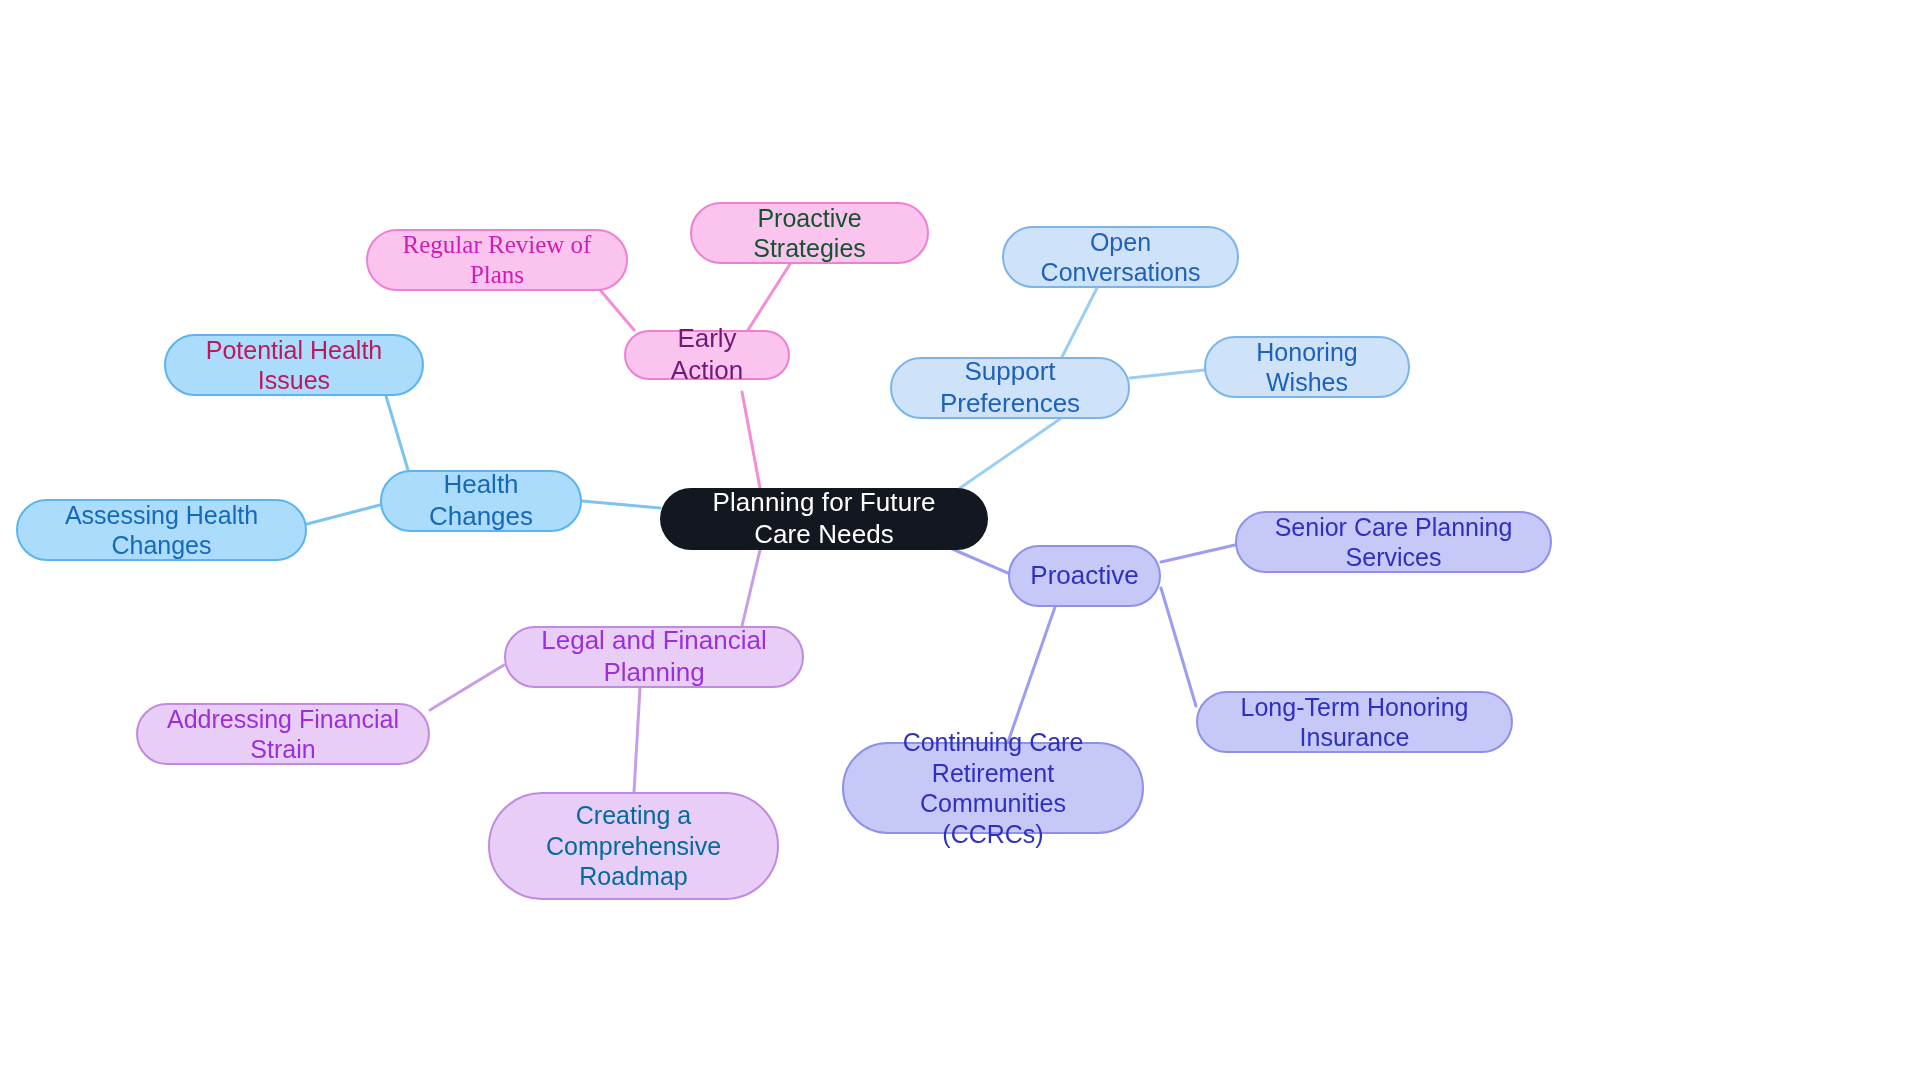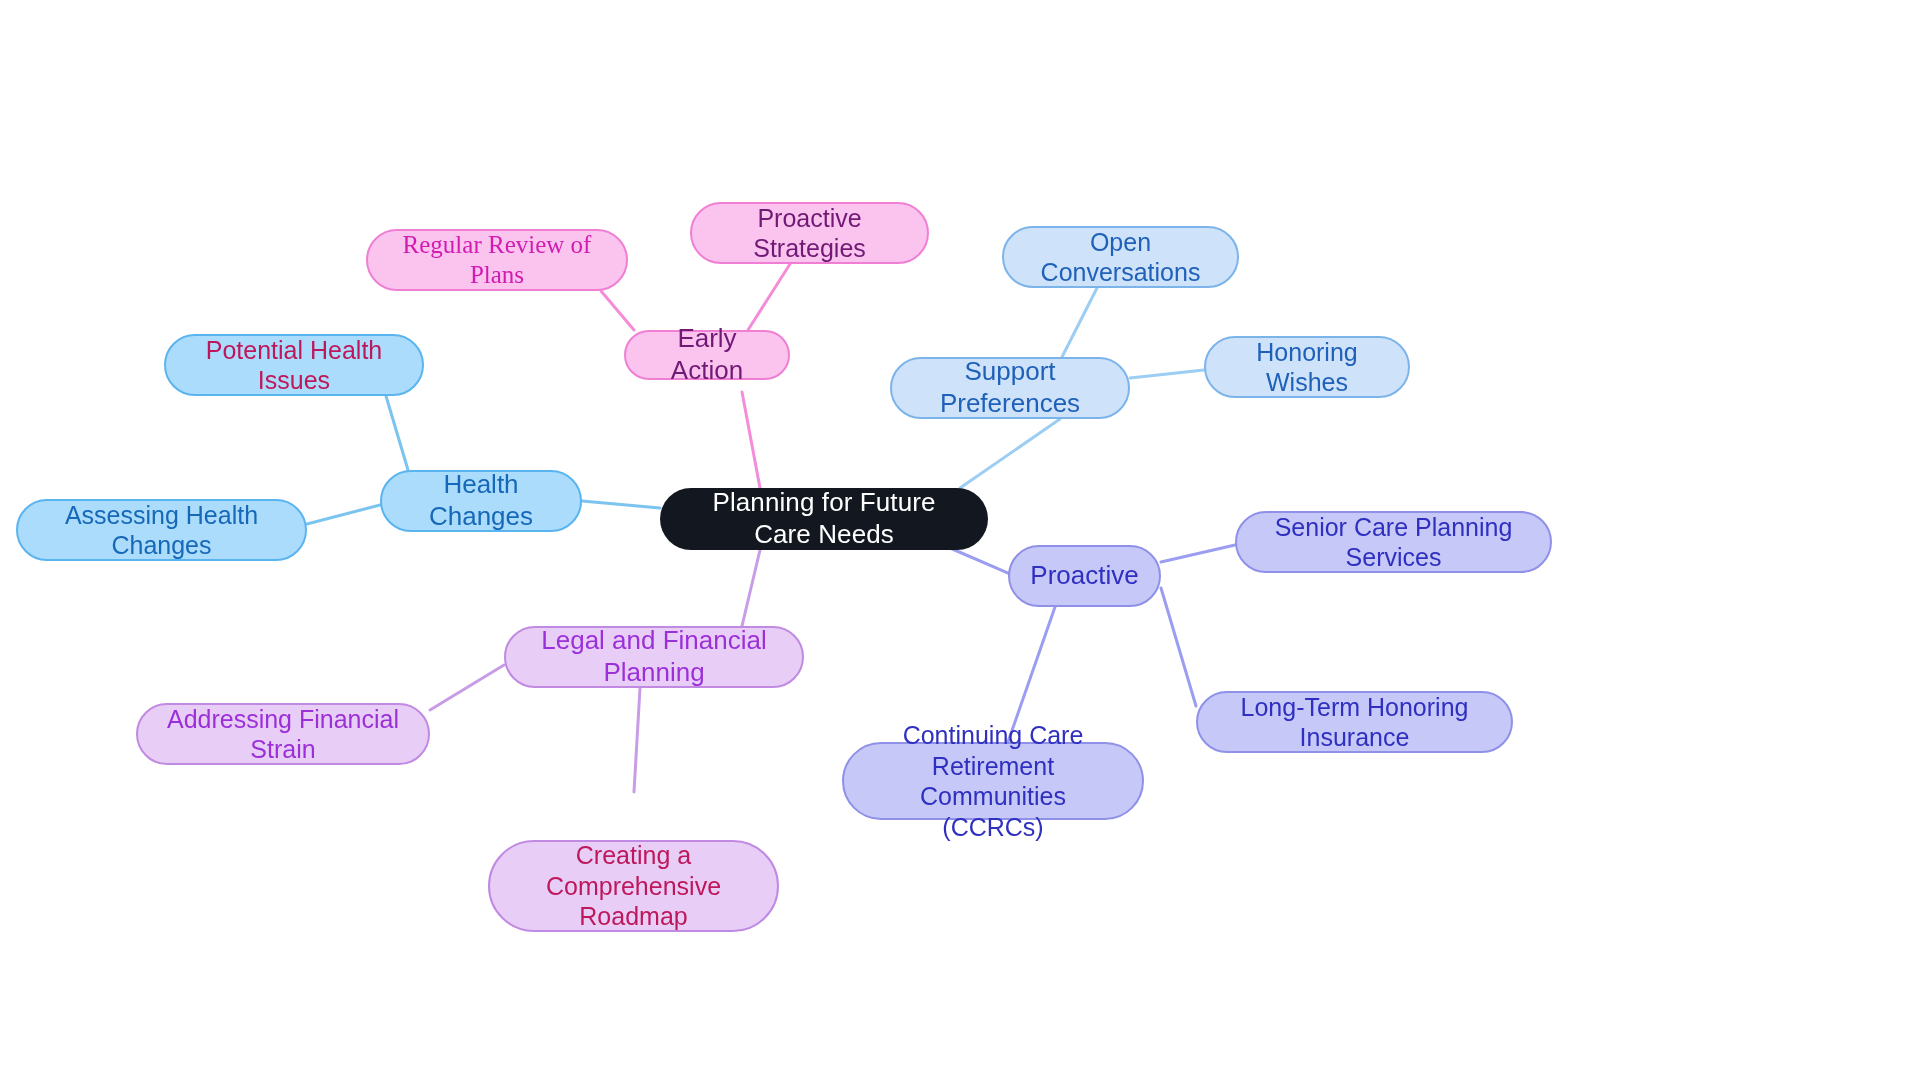--- a/index.html
+++ b/index.html
@@ -68,27 +68,27 @@
       <line x1="504" y1="665" x2="430" y2="710" stroke="#c99ce8" stroke-width="3" stroke-linecap="round"></line>
       <line x1="640" y1="688" x2="634" y2="792" stroke="#c99ce8" stroke-width="3" stroke-linecap="round"></line>
     </svg>
   <div id="node-layer">
       <div class="node root" style="left: 660px; top: 488px; width: 328px; height: 62px; background: rgb(19, 23, 31); border-color: rgb(19, 23, 31); color: rgb(255, 255, 255);">Planning for Future Care Needs</div>
       <div class="node branch" style="left: 380px; top: 470px; width: 202px; height: 62px; background: rgb(171, 220, 251); border-color: rgb(90, 180, 239); color: rgb(22, 104, 184);">Health Changes</div>
       <div class="node leaf" style="left: 16px; top: 499px; width: 291px; height: 62px; background: rgb(171, 220, 251); border-color: rgb(90, 180, 239); color: rgb(22, 104, 184);">Assessing Health Changes</div>
       <div class="node leaf" style="left: 164px; top: 334px; width: 260px; height: 62px; background: rgb(171, 220, 251); border-color: rgb(90, 180, 239); color: #be185d;">Potential Health Issues</div>
       <div class="node branch" style="left: 624px; top: 330px; width: 166px; height: 50px; background: rgb(250, 196, 239); border-color: rgb(240, 127, 212); color: #701a75;">Early Action</div>
       <div class="node leaf" style="left: 366px; top: 229px; width: 262px; height: 62px; background: rgb(250, 196, 239); border-color: rgb(240, 127, 212); color: rgb(210, 27, 176); font-family: Liberation Serif, serif;">Regular Review of Plans</div>
-      <div class="node leaf" style="left: 690px; top: 202px; width: 239px; height: 62px; background: rgb(250, 196, 239); border-color: rgb(240, 127, 212); color: #701a75;">Proactive Strategies</div>
+      <div class="node leaf" style="left: 690px; top: 202px; width: 239px; height: 62px; background: rgb(250, 196, 239); border-color: rgb(240, 127, 212); color: #14532d;">Proactive Strategies</div>
       <div class="node branch" style="left: 890px; top: 357px; width: 240px; height: 62px; background: rgb(206, 227, 250); border-color: rgb(124, 180, 234); color: rgb(31, 96, 184);">Support Preferences</div>
       <div class="node leaf" style="left: 1002px; top: 226px; width: 237px; height: 62px; background: rgb(206, 227, 250); border-color: rgb(124, 180, 234); color: rgb(31, 96, 184);">Open Conversations</div>
       <div class="node leaf" style="left: 1204px; top: 336px; width: 206px; height: 62px; background: rgb(206, 227, 250); border-color: rgb(124, 180, 234); color: rgb(31, 96, 184);">Honoring Wishes</div>
       <div class="node branch" style="left: 1008px; top: 545px; width: 153px; height: 62px; background: rgb(198, 200, 248); border-color: rgb(143, 145, 232); color: rgb(47, 47, 192);">Proactive</div>
       <div class="node leaf" style="left: 1235px; top: 511px; width: 317px; height: 62px; background: rgb(198, 200, 248); border-color: rgb(143, 145, 232); color: rgb(47, 47, 192);">Senior Care Planning Services</div>
       <div class="node leaf" style="left: 1196px; top: 691px; width: 317px; height: 62px; background: rgb(198, 200, 248); border-color: rgb(143, 145, 232); color: rgb(47, 47, 192);">Long-Term Honoring Insurance</div>
-      <div class="node leaf" style="left: 842px; top: 742px; width: 302px; height: 78px; background: rgb(198, 200, 248); border-color: rgb(143, 145, 232); color: rgb(47, 47, 192);">Continuing Care Retirement
+      <div class="node leaf" style="left: 842px; top: 742px; width: 302px; height: 92px; background: rgb(198, 200, 248); border-color: rgb(143, 145, 232); color: rgb(47, 47, 192);">Continuing Care Retirement
 Communities (CCRCs)</div>
       <div class="node branch" style="left: 504px; top: 626px; width: 300px; height: 62px; background: rgb(232, 206, 246); border-color: rgb(193, 138, 226); color: rgb(155, 48, 217);">Legal and Financial Planning</div>
       <div class="node leaf" style="left: 136px; top: 703px; width: 294px; height: 62px; background: rgb(232, 206, 246); border-color: rgb(193, 138, 226); color: rgb(155, 48, 217);">Addressing Financial Strain</div>
-      <div class="node leaf" style="left: 488px; top: 792px; width: 291px; height: 92px; background: rgb(232, 206, 246); border-color: rgb(193, 138, 226); color: #be185d; margin-top: 48px;">Creating a Comprehensive
+      <div class="node leaf" style="left: 488px; top: 792px; width: 291px; height: 108px; background: rgb(232, 206, 246); border-color: rgb(193, 138, 226); color: #0369a1;">Creating a Comprehensive
 Roadmap</div>
     </div>
 </div>
 
 </body></html>

